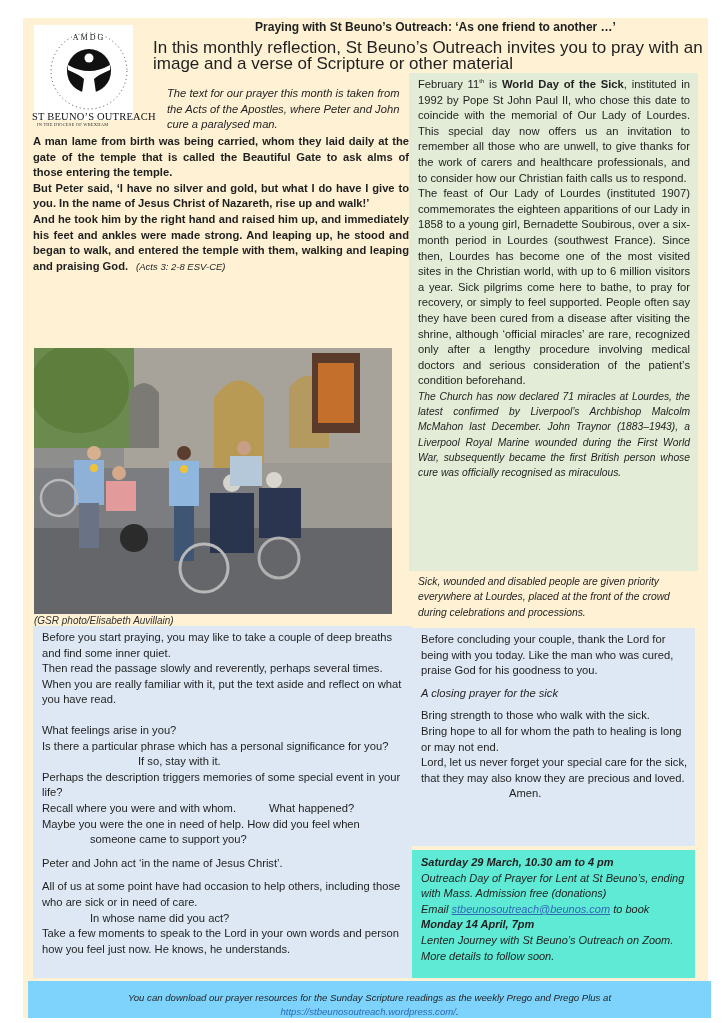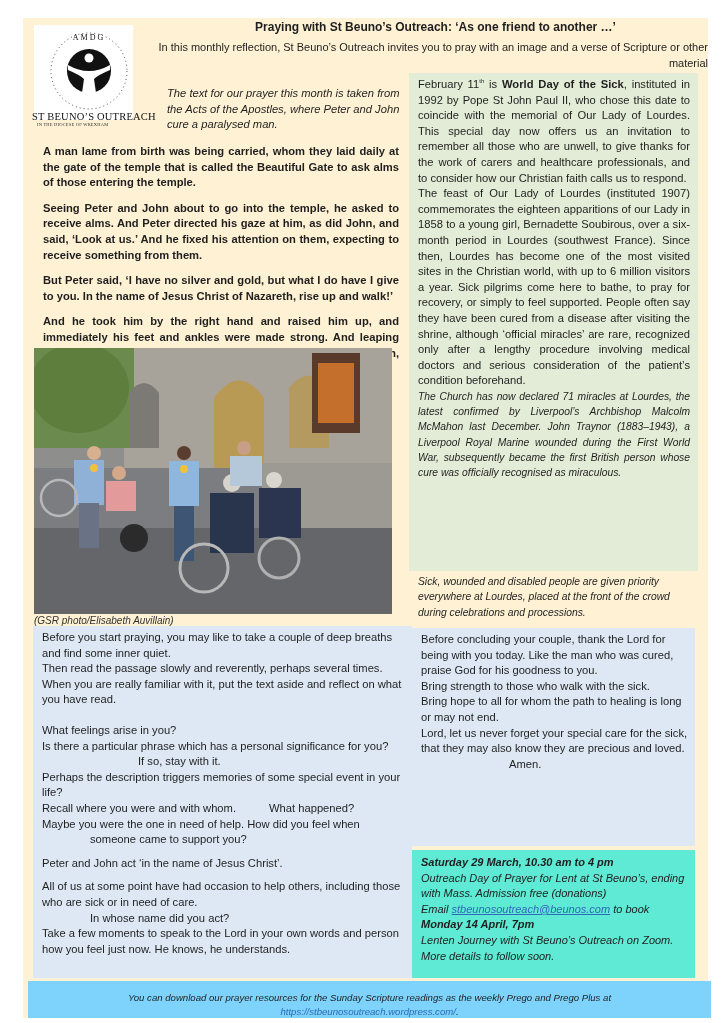--- a/index.html
+++ b/index.html
@@ -4,24 +4,24 @@
 <style>
   html, body { margin: 0; padding: 0; }
   body { width: 724px; height: 1023px; background: #ffffff; position: relative; overflow: hidden;
          font-family: "Liberation Sans", sans-serif; color: #1f1f1f; }
   .page { position: absolute; left: 23px; top: 18px; width: 685px; height: 1000px; background: #fef1d4; }
   .abs { position: absolute; }
   .logo { left: 11px; top: 7px; width: 99px; height: 95px; background: #ffffff; }
   .logo-caption { left: 9px; top: 93px; width: 120px; font-family: "Liberation Serif", serif; font-size: 10.5px; letter-spacing: 0.2px; color: #111; white-space: nowrap; }
   .logo-sub { left: 14px; top: 104px; width: 110px; font-family: "Liberation Serif", serif; font-size: 4.5px; color: #333; white-space: nowrap; letter-spacing: 0.2px; }
   .title { left: 140px; top: 2px; width: 545px; text-align: center; font-size: 12px; line-height: 15px; font-weight: bold; }
-  .subtitle { left: 130px; top: 22px; width: 555px; text-align: right; font-size: 11px; line-height: 15.5px; }
+  .subtitle { left: 130px; top: 22px; width: 555px; text-align: left; font-size: 17px; line-height: 15.5px; }
   .intro { left: 144px; top: 68px; width: 250px; font-style: italic; font-size: 11.2px; line-height: 15.5px; }
   .scripture { left: 10px; top: 116px; width: 376px; font-weight: bold; font-size: 11.2px; line-height: 15.6px; text-align: justify; }
-  .scripture p { margin: 10px; }
+  .scripture p { margin: 0; }
   .scripture .ref { font-weight: normal; font-style: italic; font-size: 9.5px; margin-left: 8px; }
   .photo { left: 11px; top: 330px; width: 358px; height: 266px; overflow: hidden; }
   .photo-credit { left: 11px; top: 597px; font-style: italic; font-size: 10px; color: #333; }
   .green-box { left: 386px; top: 55px; width: 289px; height: 498px; background: #e3ecd6; }
   .green-box .txt { position: absolute; left: 9px; top: 4px; width: 272px; font-size: 11.2px; line-height: 15.6px; text-align: justify; }
   .green-box p { margin: 0; }
   .green-box .ital { font-style: italic; font-size: 10.3px; line-height: 15.3px; }
   .green-box sup { font-size: 6px; vertical-align: super; line-height: 0; }
   .priority { left: 395px; top: 556px; width: 275px; font-style: italic; font-size: 10.3px; line-height: 15.3px; }
   .blue-left { left: 10px; top: 608px; width: 379px; height: 352px; background: #dde8f4; }
@@ -60,21 +60,20 @@
   <div class="abs logo-caption">ST BEUNO’S OUTREACH</div>
   <div class="abs logo-sub">IN THE DIOCESE OF WREXHAM</div>
 
   <div class="abs title">Praying with St Beuno’s Outreach: ‘As one friend to another …’</div>
   <div class="abs subtitle">In this monthly reflection, St Beuno’s Outreach invites you to pray with an image and a verse of Scripture or other material</div>
 
   <div class="abs intro">The text for our prayer this month is taken from the Acts of the Apostles, where Peter and John cure a paralysed man.</div>
 
   <div class="abs scripture">
     <p>A man lame from birth was being carried, whom they laid daily at the gate of the temple that is called the Beautiful Gate to ask alms of those entering the temple.</p>
-    <p>Seeing Peter and John about to go into the temple, he asked to receive alms. And Peter directed his gaze at him, as did John, and said, ‘Look at us.’  And he fixed his attention on them, expecting to receive something from them.</p>
     <p>But Peter said, ‘I have no silver and gold, but what I do have I give to you. In the name of Jesus Christ of Nazareth, rise up and walk!’</p>
     <p><span>And he took him by the right hand and raised him up, and immediately his feet and ankles were made strong.  And leaping up, he stood and began to walk, and entered the temple with them, walking and leaping and praising God.</span><span class="ref">(Acts 3: 2-8 ESV-CE)</span></p>
   </div>
 
   <div class="abs photo">
     <svg width="358" height="266" viewBox="0 0 358 266">
       <rect x="0" y="0" width="358" height="266" fill="#8e8f8c"></rect>
       <rect x="90" y="0" width="268" height="120" fill="#a8a39a"></rect>
       <rect x="0" y="0" width="100" height="100" fill="#6b8a4d"></rect>
       <ellipse cx="45" cy="40" rx="50" ry="45" fill="#5d7e3d"></ellipse>
@@ -135,20 +134,21 @@
       <div class="gap"></div>
       <p>All of us at some point have had occasion to help others, including those who are sick or in need of care.</p>
       <p class="ind1">In whose name did you act?</p>
       <p>Take a few moments to speak to the Lord in your own words and person how you feel just now.   He knows, he understands.</p>
     </div>
   </div>
 
   <div class="abs blue-right">
     <div class="txt">
       <p>Before concluding your couple, thank the Lord for being with you today. Like the man who was cured, praise God for his goodness to you.</p>
+      <p style="font-style:italic;margin-top:7px;margin-bottom:7px;">A closing prayer for the sick</p>
       <p>Bring strength to those who walk with the sick.</p>
       <p>Bring hope to all for whom the path to healing is long or may not end.</p>
       <p>Lord, let us never forget your special care for the sick,</p>
       <p>that they may also know they are precious and loved.</p>
       <p class="amen">Amen.</p>
     </div>
   </div>
 
   <div class="abs peach">
     <div class="txt">

